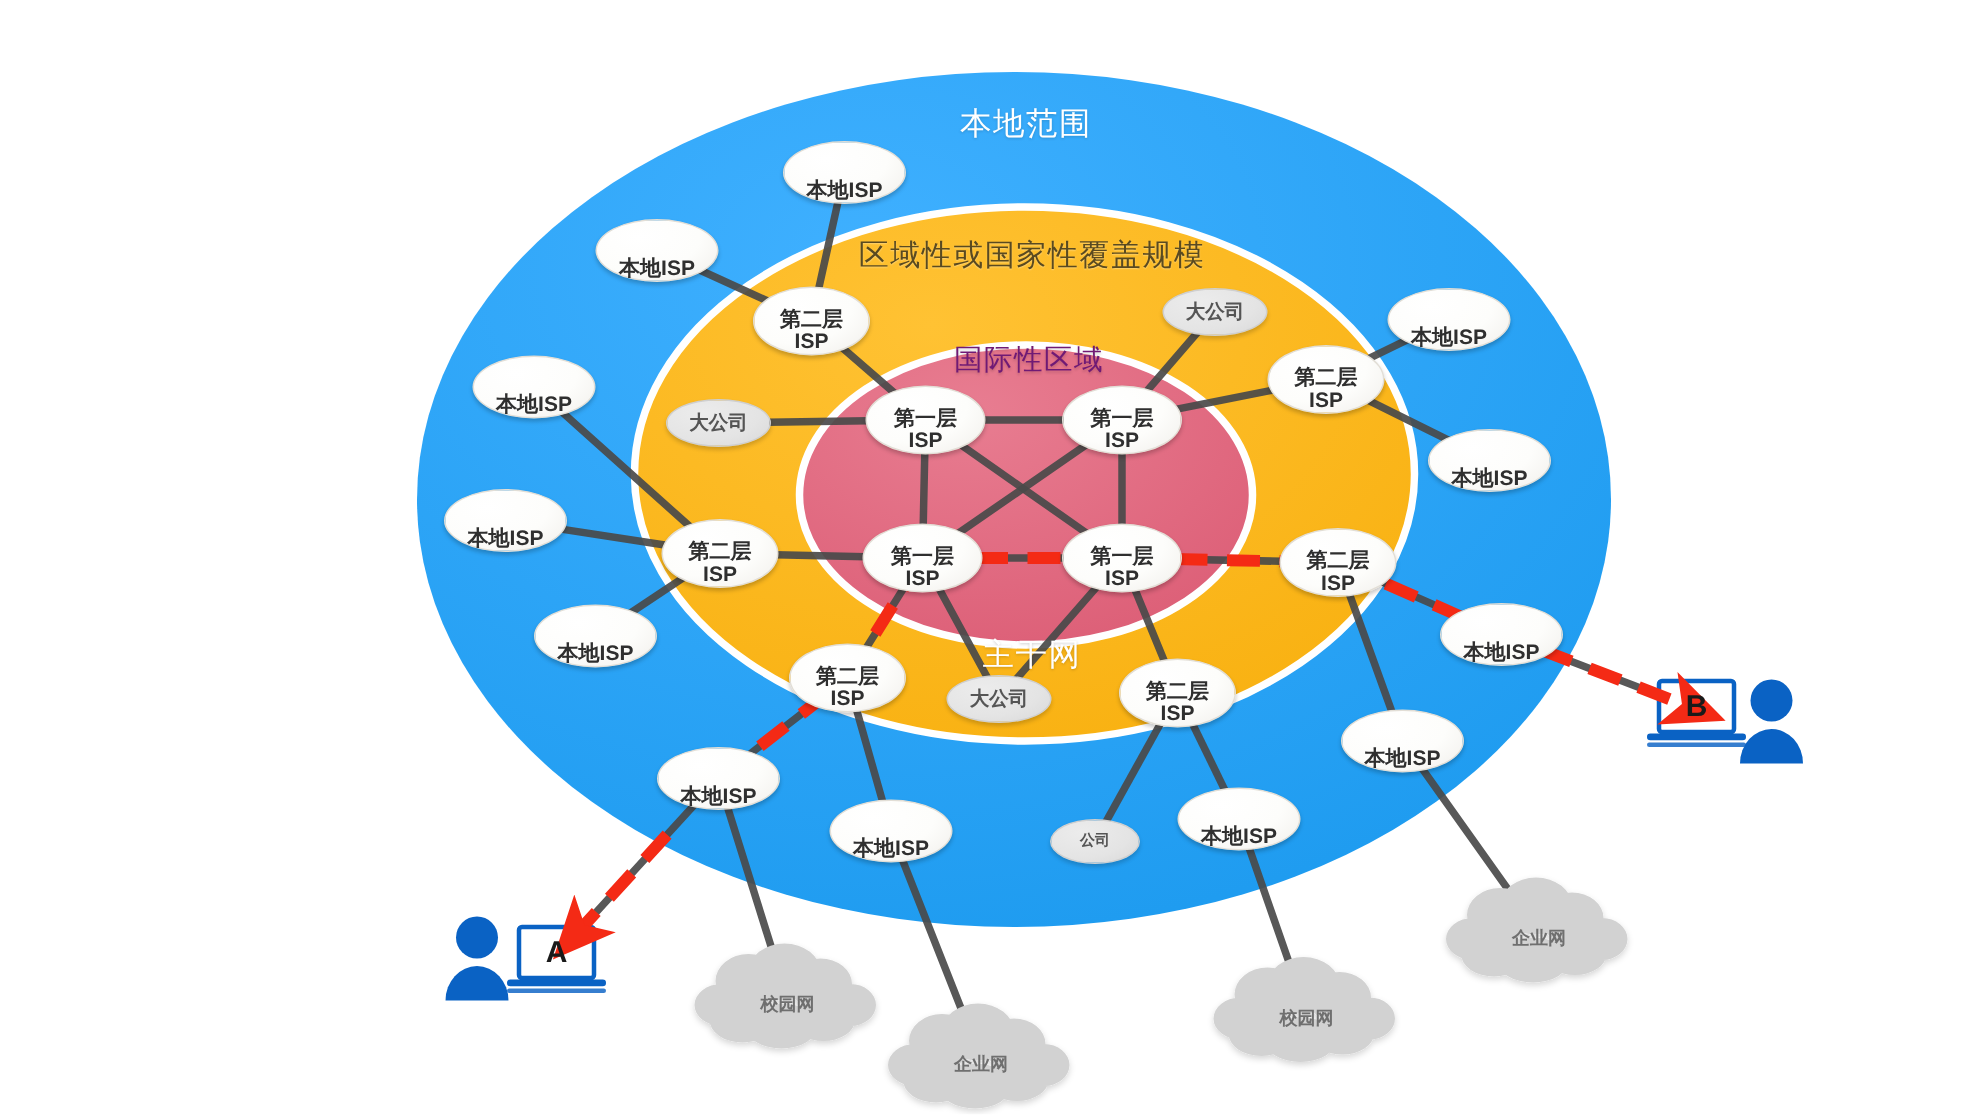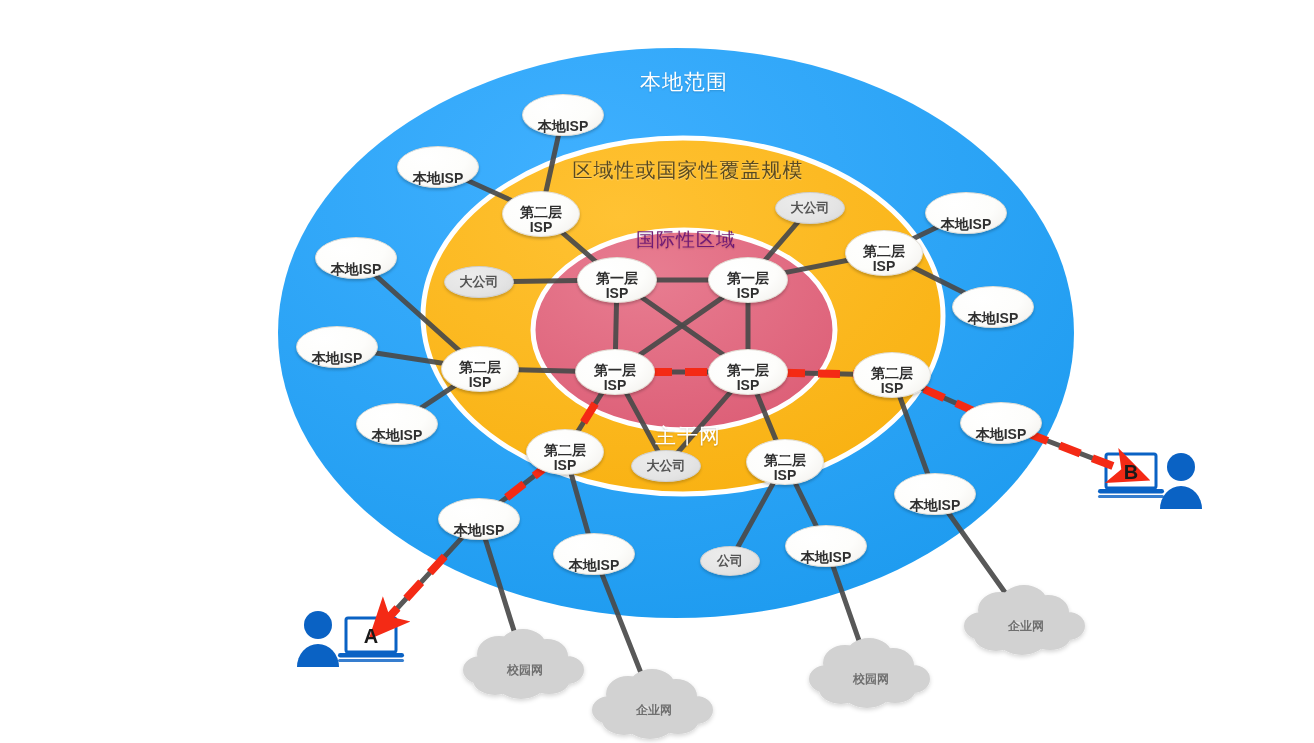--- a/index.html
+++ b/index.html
@@ -304,21 +304,21 @@
       <div class="node corp" style="left: 810px; top: 208px; width: 70px; height: 32px; font-size: 13px;">
         <div>
           <span>大公司</span>
         </div>
       </div>
       <div class="node corp" style="left: 666px; top: 466px; width: 70px; height: 32px; font-size: 13px;">
         <div>
           <span>大公司</span>
         </div>
       </div>
-      <div class="node corp" style="left: 730px; top: 561px; width: 60px; height: 30px; font-size: 13px;">
+      <div class="node corp" style="left: 730px; top: 561px; width: 60px; height: 30px; font-size: 10px;">
         <div>
           <span>公司</span>
         </div>
       </div>
       <div class="node isp" style="left: 563px; top: 115px; width: 82px; height: 42px;">
         <div>
           <span>本地ISP</span>
         </div>
       </div>
       <div class="node isp" style="left: 438px; top: 167px; width: 82px; height: 42px;">

